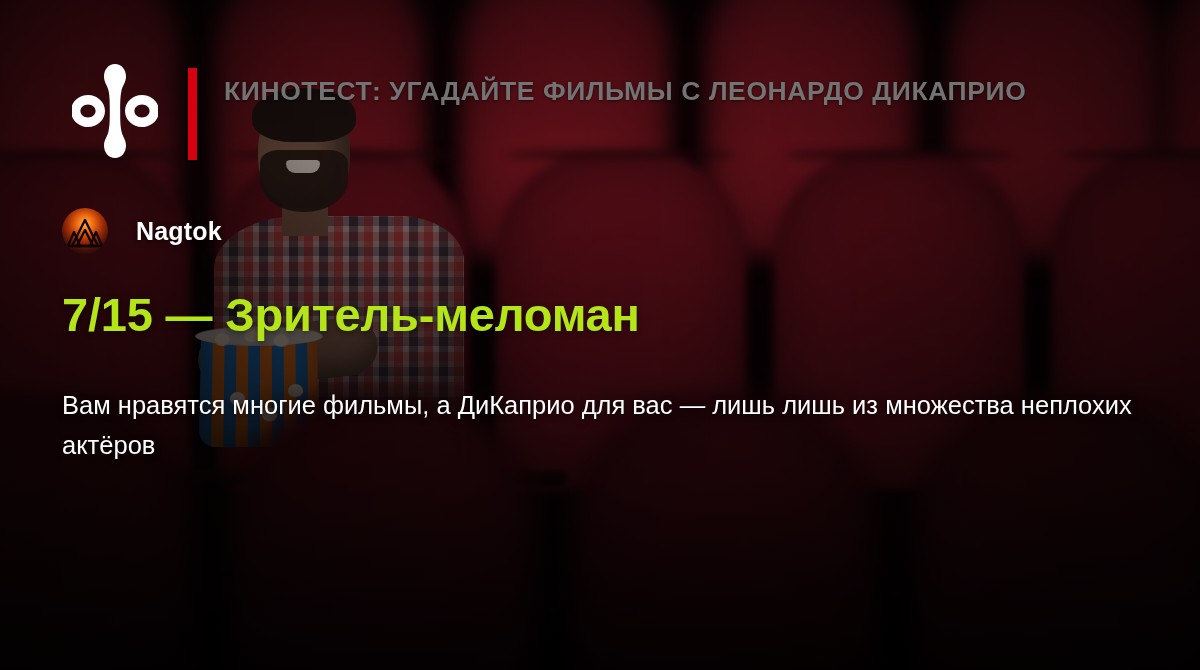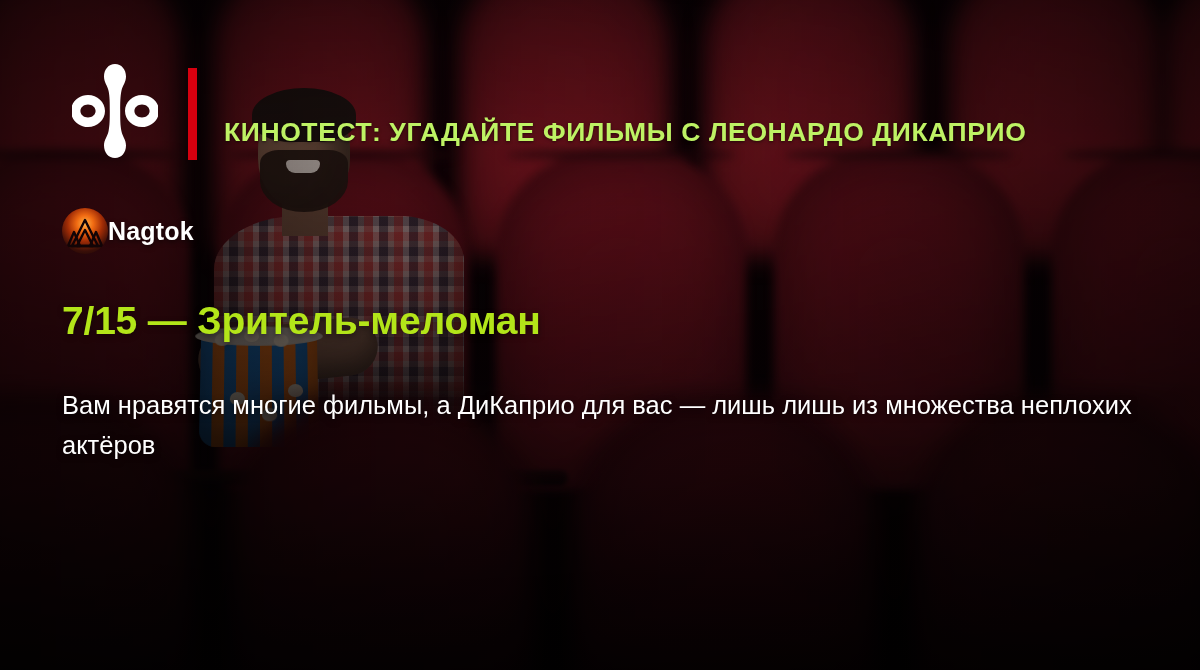--- a/index.html
+++ b/index.html
@@ -121,52 +121,51 @@
   
   .brand-logo{
     position:absolute; left:72px; top:62px; width:86px; height:98px;
   }
   .accent-bar{
     position:absolute; left:188px; top:68px; width:9px; height:92px;
     background:#d8000f;
   }
   .kicker{
     position:absolute; left:224px; top:76px;
-    color:#bef264;
+    color:#737373;
     font-size:26.5px;
     font-weight:700;
     letter-spacing:.6px;
     white-space:nowrap;
     text-shadow:0 1px 3px rgba(0,0,0,.55);
-    margin-top:41px;
   }
 
   
   .channel{
     position:absolute; left:62px; top:208px;
-    display:flex; align-items:center; gap:0;
+    display:flex; align-items:center; gap:28px;
   }
   .avatar{
     width:46px; height:46px; border-radius:50%;
     background:
       radial-gradient(circle at 50% 34%, #ffb347 0%, #f06a12 22%, #a12c06 46%, #3a0f08 72%, #120406 100%);
     position:relative; overflow:hidden;
     flex:0 0 auto;
   }
   .avatar svg{ position:absolute; inset:0; }
   .channel-name{
     color:#fff; font-size:25px; font-weight:700; letter-spacing:.2px;
     text-shadow:0 2px 5px rgba(0,0,0,.6);
   }
 
   
   .result{
-    position:absolute; left:62px; top:299px;
+    position:absolute; left:62px; top:287px;
     color:#b3e519;
-    font-size:39px;
+    font-size:47px;
     font-weight:700;
     letter-spacing:-.2px;
     white-space:nowrap;
     text-shadow:0 2px 6px rgba(0,0,0,.45);
   }
 
   
   .desc{
     position:absolute; left:62px; top:385px;
     width:1070px;

